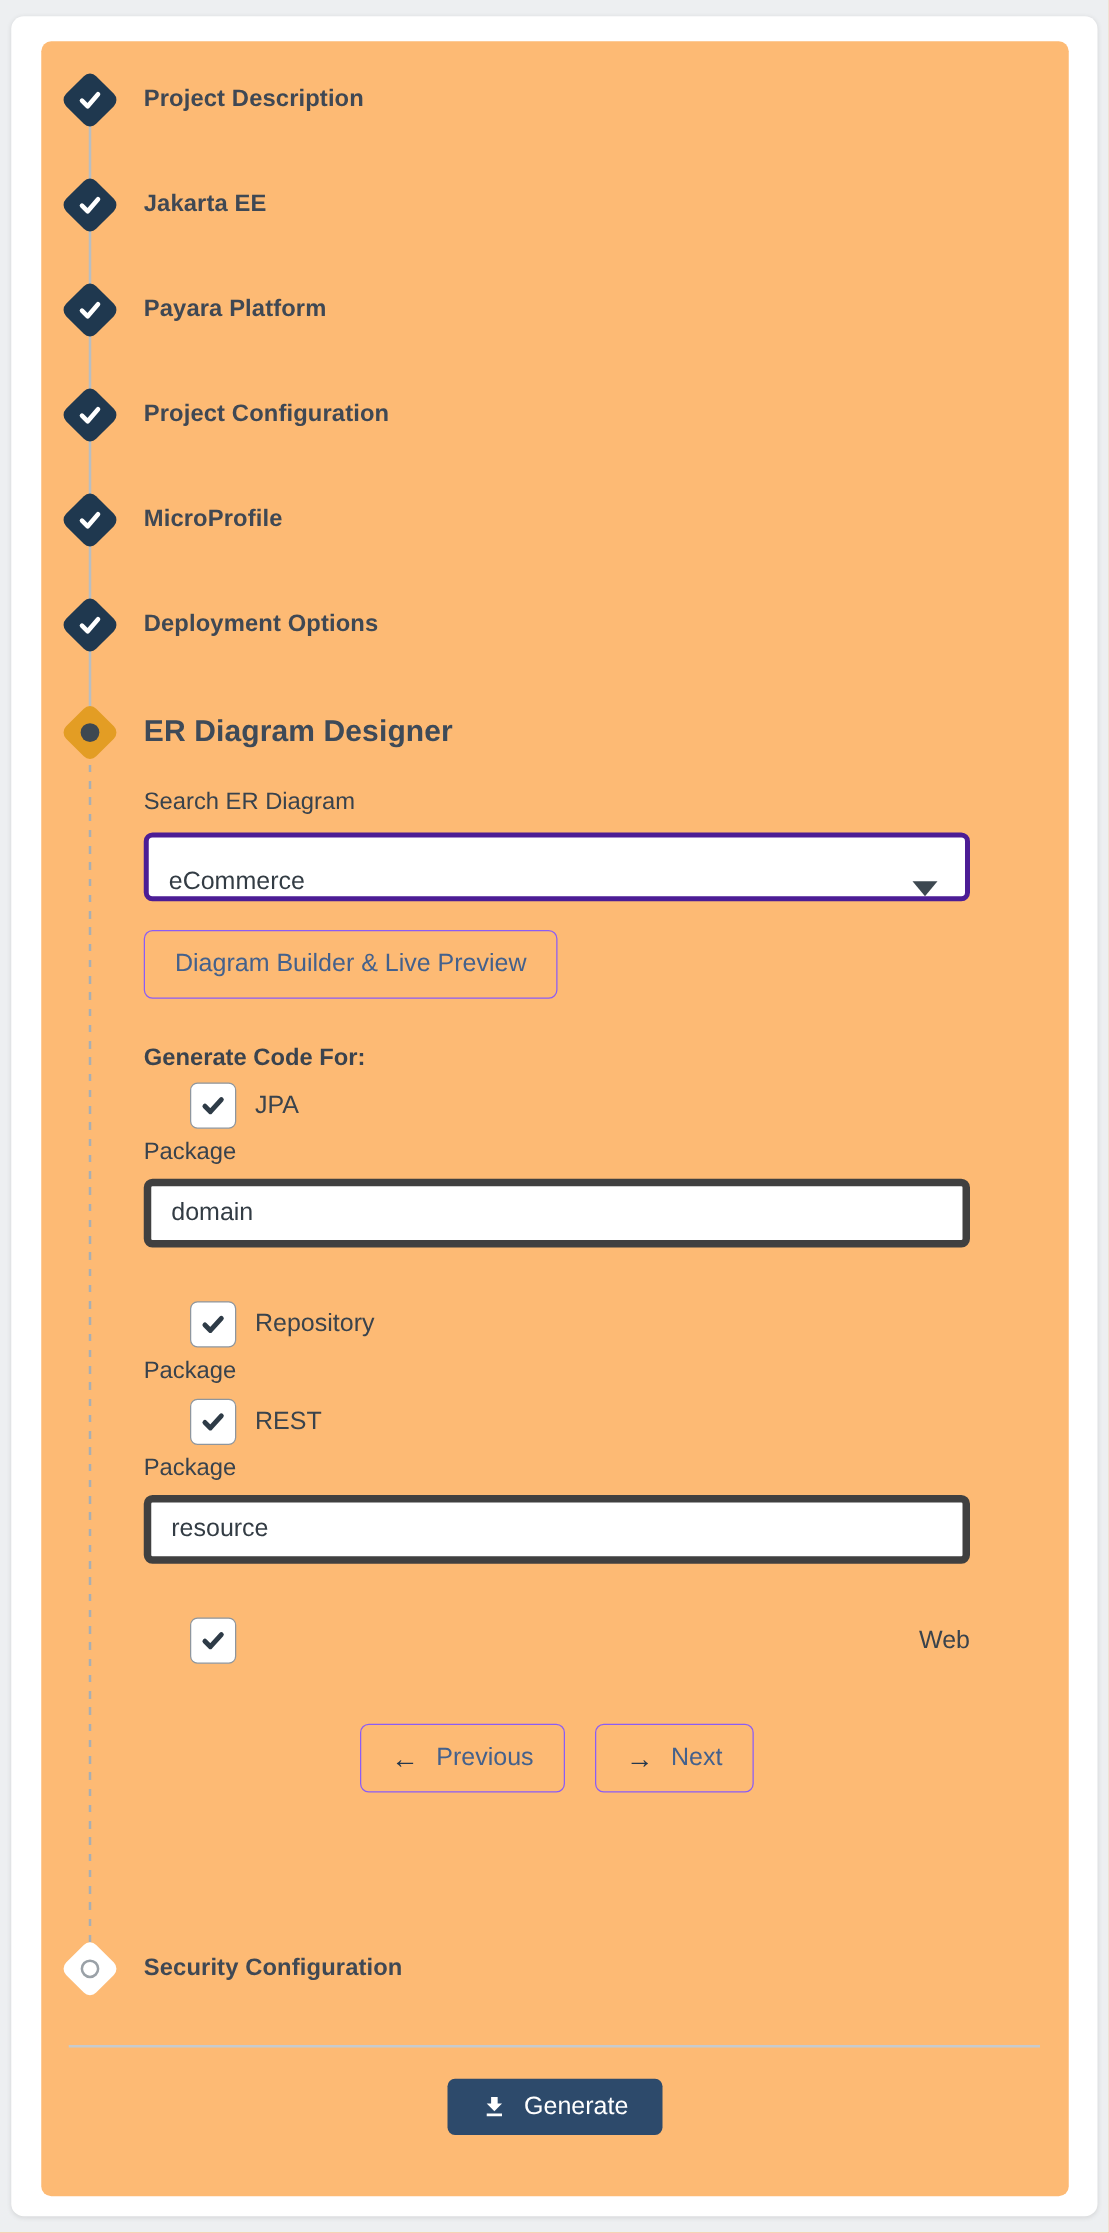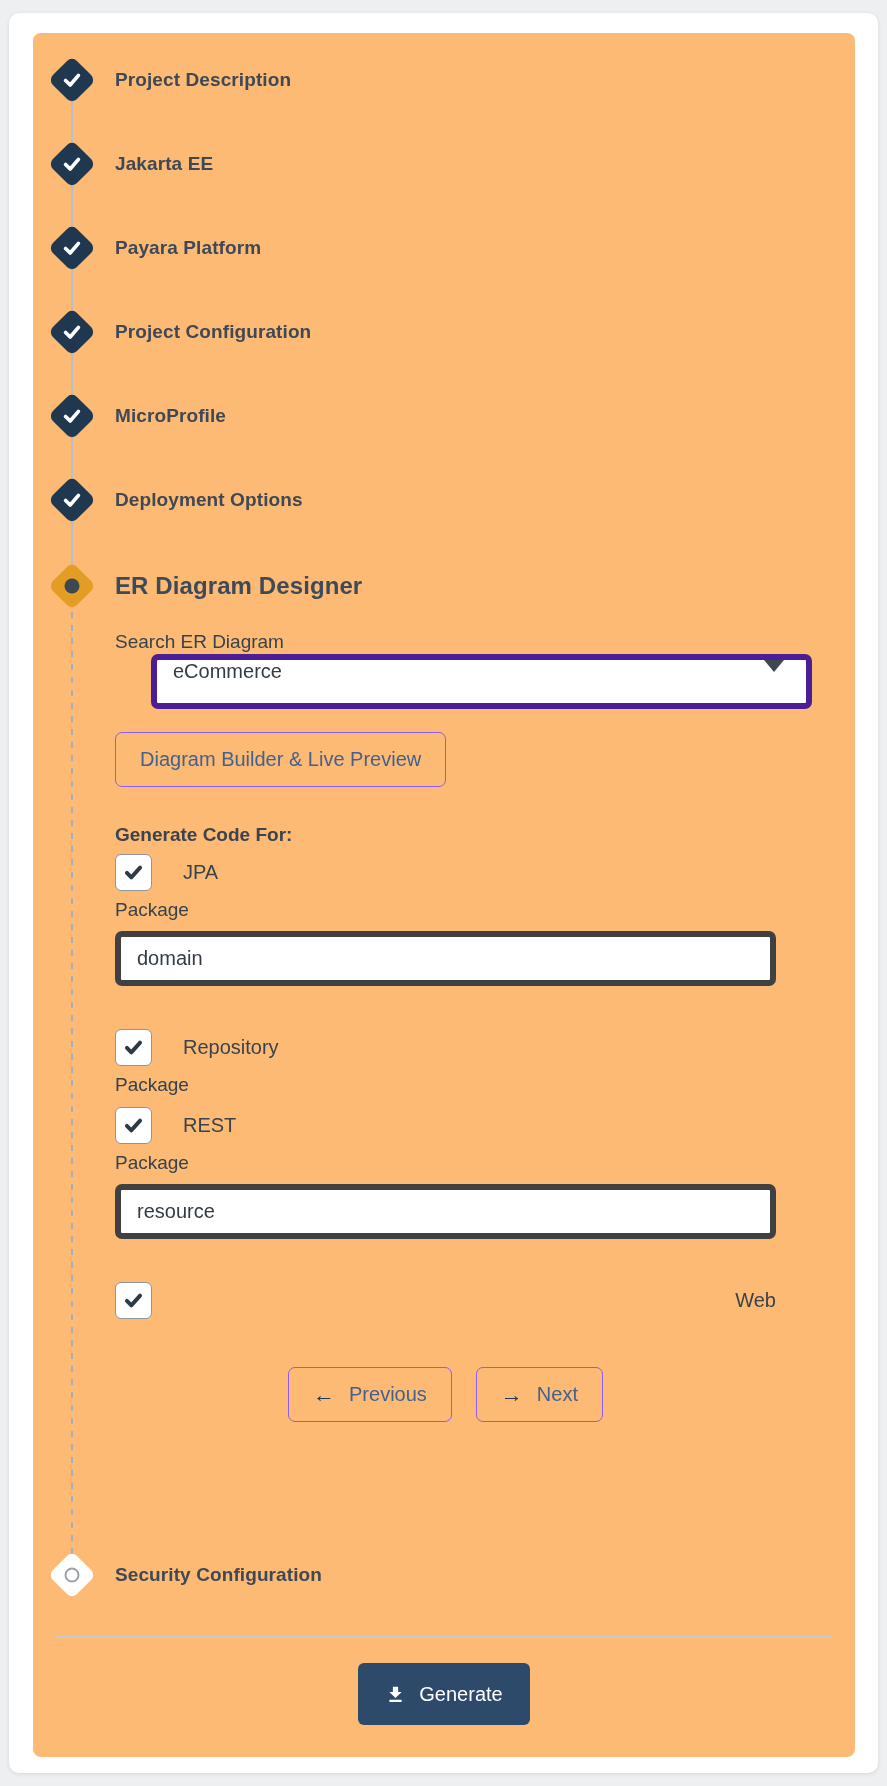--- a/index.html
+++ b/index.html
@@ -34,43 +34,43 @@
   .dmark.active .sq { background:#e39d24; }
   .dmark.pending .sq{ background:#ffffff; }
   .dmark .glyph { position:absolute; left:50%; top:50%; transform:translate(-50%,-50%); display:flex; }
   .dmark .dot  { width:15px; height:15px; border-radius:50%; background:#3d4851; }
   .dmark .ring { width:15px; height:15px; border-radius:50%; border:2.5px solid #9aa1a7; background:transparent; }
   .step-label { font-size:19px; font-weight:700; color:#3f4854; letter-spacing:0.1px; }
   .step-label.big { font-size:24px; color:#3e4a58; }
   
   .er-content { position:absolute; left:82px; top:598px; width:661px; }
   .field-label { font-size:19px; color:#38424d; height:23px; }
-  .lbl-search { }
+  .lbl-search { margin-bottom:12px; }
   .selectbox {
     width:100%; height:55px; background:#ffffff;
-    border:6px solid #4c1d95; border-radius:7px;
-    display:flex; align-items:flex-start; justify-content:space-between;
-    padding:0 22px 0 16px; margin-bottom:23px; cursor:pointer;margin-left:36px;
+    border:4px solid #4c1d95; border-radius:7px;
+    display:flex; align-items:flex-end; justify-content:space-between;
+    padding:0 22px 0 16px; margin-bottom:23px; cursor:pointer;
   }
   .selectbox .sel-text { font-size:20px; color:#333c44; }
   .caret {
     width:0; height:0;
     border-left:10px solid transparent; border-right:10px solid transparent;
     border-top:12px solid #3d4851;
   }
   .btn-outline {
     display:inline-flex; align-items:center; height:55px;
     padding:0 24px; background:transparent;
     border:1px solid #8b5cf6; border-radius:7px;
     color:#44618c; font-size:20px;
     font-family:"Liberation Sans","DejaVu Sans",sans-serif; cursor:pointer;
   }
   .btn-builder { margin-bottom:37px; }
   .lbl-gencode { font-weight:700; color:#3a434e; margin-bottom:6px; }
-  .opt-row { display:flex; align-items:center; gap:31px; height:38px; margin-bottom:8px; }
+  .opt-row { display:flex; align-items:center; gap:15px; height:38px; margin-bottom:8px;margin-left:37px; }
   .checkbox {
     width:37px; height:37px; background:#ffffff;
     border:1px solid #8e969e; border-radius:6px;
     display:flex; align-items:center; justify-content:center; cursor:pointer; flex:none;
   }
   .opt-label { font-size:20px; color:#3a434c; }
   .pkg-label { margin-bottom:9px; }
   .text-input {
     width:100%; height:55px; background:#ffffff;
     border:6px solid #404040; border-radius:7px;
@@ -78,21 +78,21 @@
     font-family:"Liberation Sans","DejaVu Sans",sans-serif;
     margin-bottom:42px; outline:none; display:block;
   }
   .opt-row.last { margin-bottom:48px;justify-content:space-between; }
   .nav-row { display:flex; justify-content:center; gap:24px; }
   .btn-nav .arrow { color:#24384e; font-size:22px; margin-right:14px; line-height:1; }
   
   .divider { position:absolute; left:22px; top:1603px; width:777px; height:2px; background:#c7cbce; }
   .gen-row { position:absolute; left:0; top:1630px; width:100%; display:flex; justify-content:center; }
   .btn-generate {
-    display:flex; align-items:center; gap:13px; height:62px; padding:0 27px;
+    display:flex; align-items:center; gap:13px; height:45px; padding:0 27px;
     background:#2d4a6b; border:none; border-radius:6px;
     color:#ffffff; font-size:20px;
     font-family:"Liberation Sans","DejaVu Sans",sans-serif; cursor:pointer;
   }
 </style>
 </head>
 <body>
 
 <div class="card">
   <div class="panel">

